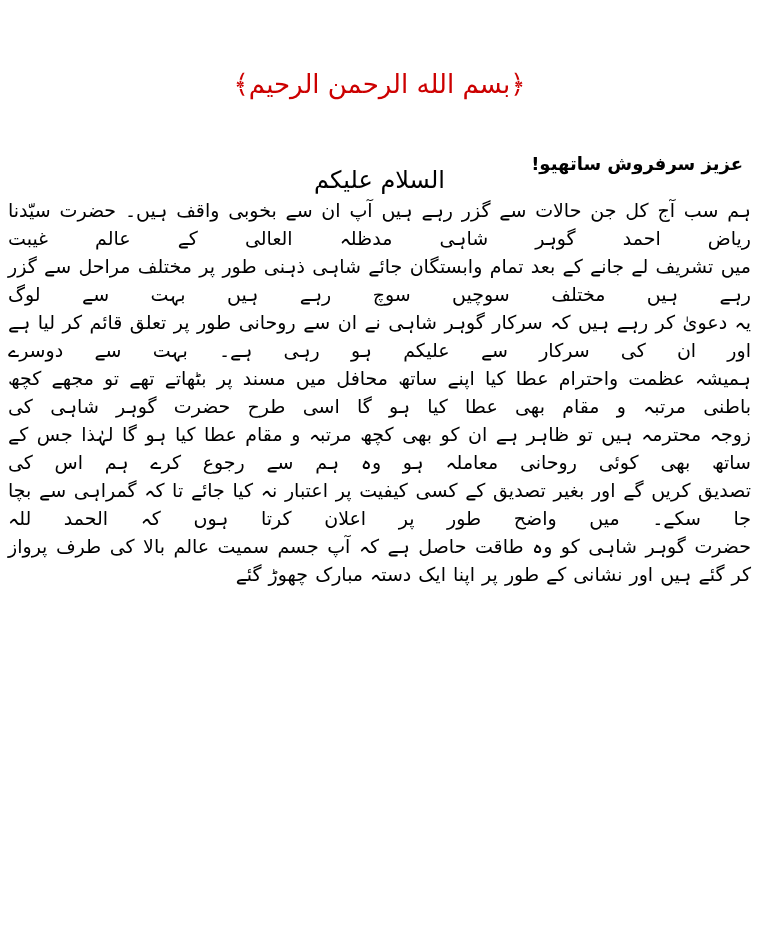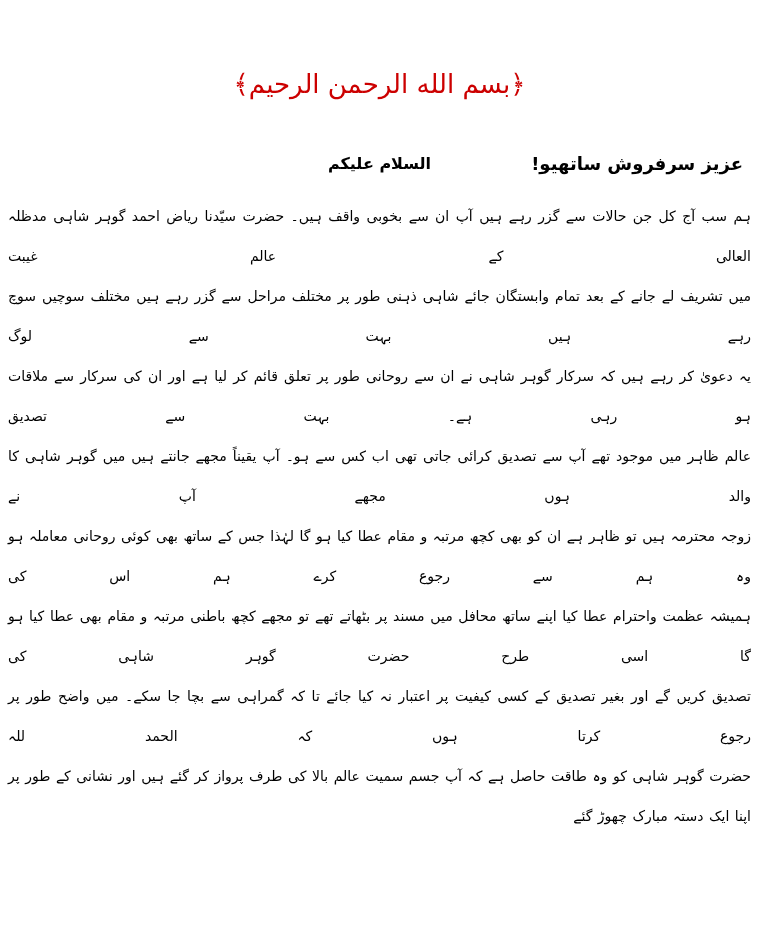--- a/index.html
+++ b/index.html
@@ -45,34 +45,34 @@
     top: 0;
     font-size: 18px;
     font-weight: bold;
     line-height: 44px;
     text-align: right;
   }
   .salam {
     position: absolute;
     left: 50%;
     transform: translateX(-50%);
-    top: 0;
-    font-size: 16px;
-    font-weight: bold;
+    top: 16px;
+    font-size: 24px;
+    font-weight: normal;
     line-height: 44px;
   }
   .letter-body {
     margin-top: 10px;
     padding: 0 8px;
     direction: rtl;
   }
   .body-line {
     direction: rtl;
-    font-size: 14px;
-    line-height: 40px;
+    font-size: 19px;
+    line-height: 28px;
     min-height: 40px;
     text-align: justify;
     text-align-last: justify;
     word-spacing: 1px;
   }
   .body-line:last-child {
     text-align-last: right;
   }
 </style>
 </head>
@@ -83,21 +83,20 @@
   <div class="bismillah">﴿بسم الله الرحمن الرحيم﴾</div>
 
   <div class="greeting-row">
     <span class="addressee">عزیز سرفروش ساتھیو!</span>
     <span class="salam">السلام علیکم</span>
   </div>
 
   <div class="letter-body" id="letter-body">
       <div class="body-line">ہم سب آج کل جن حالات سے گزر رہے ہیں آپ ان سے بخوبی واقف ہیں۔ حضرت سیّدنا ریاض احمد گوہر شاہی مدظلہ العالی کے عالم غیبت</div>
       <div class="body-line">میں تشریف لے جانے کے بعد تمام وابستگان جائے شاہی ذہنی طور پر مختلف مراحل سے گزر رہے ہیں مختلف سوچیں سوچ رہے ہیں بہت سے لوگ</div>
-      <div class="body-line">یہ دعویٰ کر رہے ہیں کہ سرکار گوہر شاہی نے ان سے روحانی طور پر تعلق قائم کر لیا ہے اور ان کی سرکار سے ملاقات ہو رہی ہے۔ بہت سے تصدیق</div>
-      <div class="body-line">عالم ظاہر میں موجود تھے آپ سے تصدیق کرائی جاتی تھی اب کس سے ہو۔ آپ یقیناً مجھے جانتے ہیں میں گوہر شاہی کا والد ہوں مجھے آپ نے</div>
+      <div class="body-line">یہ دعویٰ کر رہے ہیں کہ سرکار گوہر شاہی نے ان سے روحانی طور پر تعلق قائم کر لیا ہے اور ان کی سرکار سے علیکم ہو رہی ہے۔ بہت سے دوسرے</div>
+      <div class="body-line">ہمیشہ عظمت واحترام عطا کیا اپنے ساتھ محافل میں مسند پر بٹھاتے تھے تو مجھے کچھ باطنی مرتبہ و مقام بھی عطا کیا ہو گا اسی طرح حضرت گوہر شاہی کی</div>
       <div class="body-line">زوجہ محترمہ ہیں تو ظاہر ہے ان کو بھی کچھ مرتبہ و مقام عطا کیا ہو گا لہٰذا جس کے ساتھ بھی کوئی روحانی معاملہ ہو وہ ہم سے رجوع کرے ہم اس کی</div>
-      <div class="body-line">ہمیشہ عظمت واحترام عطا کیا اپنے ساتھ محافل میں مسند پر بٹھاتے تھے تو مجھے کچھ باطنی مرتبہ و مقام بھی عطا کیا ہو گا اسی طرح حضرت گوہر شاہی کی</div>
-      <div class="body-line">تصدیق کریں گے اور بغیر تصدیق کے کسی کیفیت پر اعتبار نہ کیا جائے تا کہ گمراہی سے بچا جا سکے۔ میں واضح طور پر رجوع کرتا ہوں کہ الحمد للہ</div>
+      <div class="body-line">تصدیق کریں گے اور بغیر تصدیق کے کسی کیفیت پر اعتبار نہ کیا جائے تا کہ گمراہی سے بچا جا سکے۔ میں واضح طور پر اعلان کرتا ہوں کہ الحمد للہ</div>
       <div class="body-line">حضرت گوہر شاہی کو وہ طاقت حاصل ہے کہ آپ جسم سمیت عالم بالا کی طرف پرواز کر گئے ہیں اور نشانی کے طور پر اپنا ایک دستہ مبارک چھوڑ گئے</div>
     </div>
 
 </div>
 
 </body></html>

